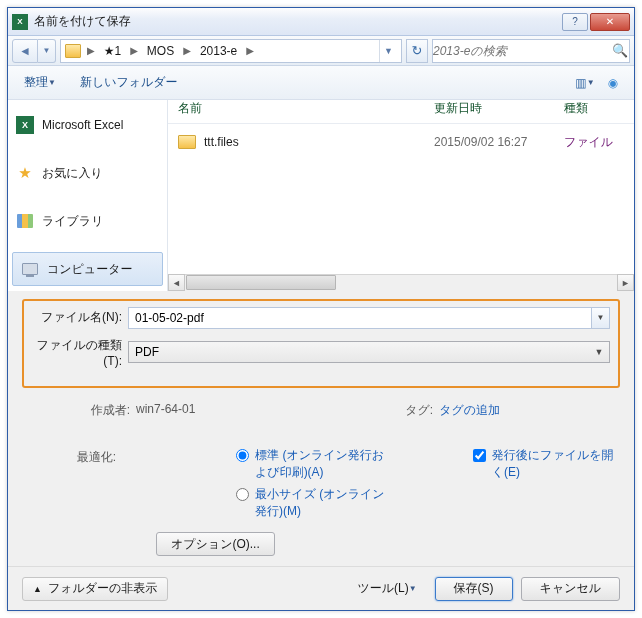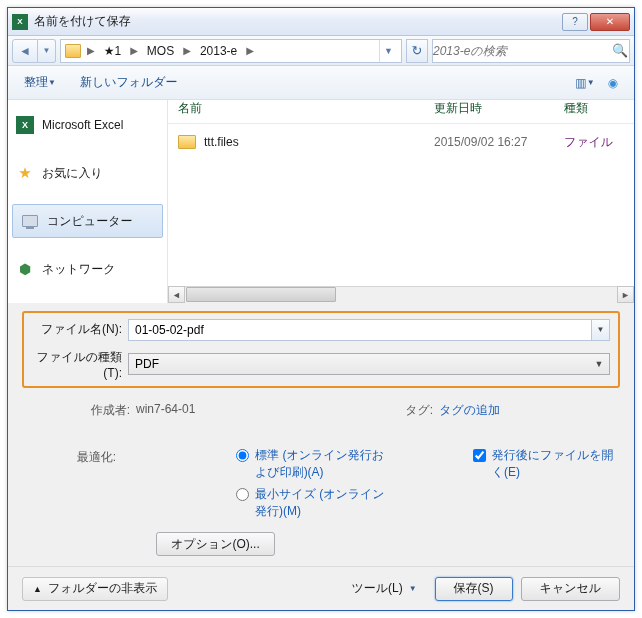--- a/index.html
+++ b/index.html
@@ -51,41 +51,41 @@
 .file-icon{width:18px;height:14px;background:linear-gradient(#ffe9a8,#f5c14a);border:1px solid #d4a83a;border-radius:1px;margin-right:8px}
 .file-name{flex:1;color:#1a1a1a}
 .file-date{width:130px;color:#6a6a6a}
 .file-type{width:60px;color:#701a75}
 .hscroll{position:absolute;bottom:0;left:0;right:0;height:17px;background:#f0f0f0;border-top:1px solid #d5d5d5;display:flex;align-items:center}
 .hscroll-btn{width:17px;height:17px;background:linear-gradient(#fafafa,#e5e5e5);border:1px solid #c5c5c5;display:flex;align-items:center;justify-content:center;font-size:9px;color:#5a5a5a}
 .hscroll-thumb{height:15px;background:linear-gradient(#e8e8e8,#d0d0d0);border:1px solid #b5b5b5;border-radius:1px;margin:0 1px;width:150px}
 .form-area{padding:8px 14px 4px;background:#f0f0f0}
 .highlight-box{border:2px solid #e8902a;border-radius:3px;padding:6px 8px;margin-bottom:6px;background:#f0f0f0}
 .form-row{display:flex;align-items:center;margin-bottom:8px}
-.form-row:last-child{margin-bottom:0}
+.form-row:last-child{margin-bottom:12px}
 .form-label{width:96px;text-align:right;padding-right:6px;color:#1a1a1a}
 .text-input{flex:1;height:22px;border:1px solid #b8c7dd;background:#fff;padding:0 6px;outline:none}
 .combo{flex:1;height:22px;border:1px solid #abadb3;background:linear-gradient(#f5f5f5,#e8e8e8);padding:0 6px;display:flex;align-items:center;position:relative}
 .combo-arrow{position:absolute;right:2px;width:16px;height:18px;display:flex;align-items:center;justify-content:center;font-size:9px;color:#4a4a4a}
 .input-dd{width:18px;height:22px;border:1px solid #b8c7dd;border-left:none;background:linear-gradient(#fafcfe,#e4ecf6);display:flex;align-items:center;justify-content:center;font-size:8px;color:#4a4a4a}
 .meta-area{padding:4px 14px 10px;background:#f0f0f0}
 .meta-row{display:flex;margin-bottom:24px}
 .meta-label{width:114px;text-align:right;padding-right:6px;color:#5a5a5a}
 .meta-value{color:#5a5a5a}
 .meta-link{color:#1a5eb8}
 .opt-area{display:flex;padding:4px 0}
 .opt-col{display:flex;flex-direction:column;gap:6px}
 .opt-col.left{margin-left:114px;width:180px}
 .opt-col.right{margin-left:80px}
 .radio-row,.check-row{display:flex;align-items:flex-start;gap:6px;color:#1a5eb8;line-height:1.4}
 .radio-row input,.check-row input{margin-top:2px}
 .options-btn{margin:8px 0 0 134px;height:24px;padding:0 14px;border:1px solid #abadb3;background:linear-gradient(#fafafa,#e5e5e5);border-radius:3px;color:#1a1a1a}
 .footer{height:44px;background:#f0f0f0;border-top:1px solid #dcdcdc;display:flex;align-items:center;padding:0 14px;gap:8px}
 .hide-folders{display:flex;align-items:center;gap:6px;border:1px solid #c5c5c5;background:linear-gradient(#fafafa,#e8e8e8);height:24px;padding:0 10px;border-radius:3px;color:#1a1a1a}
-.tools-btn{display:flex;align-items:center;gap:6px;height:24px;padding:0 10px;color:#1a1a1a}
+.tools-btn{display:flex;align-items:center;gap:0;height:24px;padding:0 10px;color:#1a1a1a}
 .btn{height:24px;padding:0 18px;border:1px solid #abadb3;background:linear-gradient(#fafafa,#e5e5e5);border-radius:3px;color:#1a1a1a;display:flex;align-items:center}
 .btn.primary{border:1px solid #3a7acb;box-shadow:0 0 2px #5a9ae5}
 .spacer{flex:1}
 </style>
 </head>
 <body>
 
 <div class="window">
 
   <div class="titlebar">
@@ -136,20 +136,26 @@
 
   <div class="content">
     <div class="sidebar">
       <div class="sb-item">
         <div class="sb-icon icon-excel">X</div>
         <span>Microsoft Excel</span>
       </div>
       <div class="sb-item">
         <div class="sb-icon icon-star">★</div>
         <span>お気に入り</span>
+      </div>
+      <div class="sb-item">
+        <div class="sb-icon">
+            <div class="icon-lib"></div>
+          </div>
+        <span>ライブラリ</span>
       </div>
       <div class="sb-item selected">
         <div class="sb-icon">
             <div class="icon-computer"></div>
           </div>
         <span>コンピューター</span>
       </div>
       <div class="sb-item">
         <div class="sb-icon icon-network">⬢</div>
         <span>ネットワーク</span>

